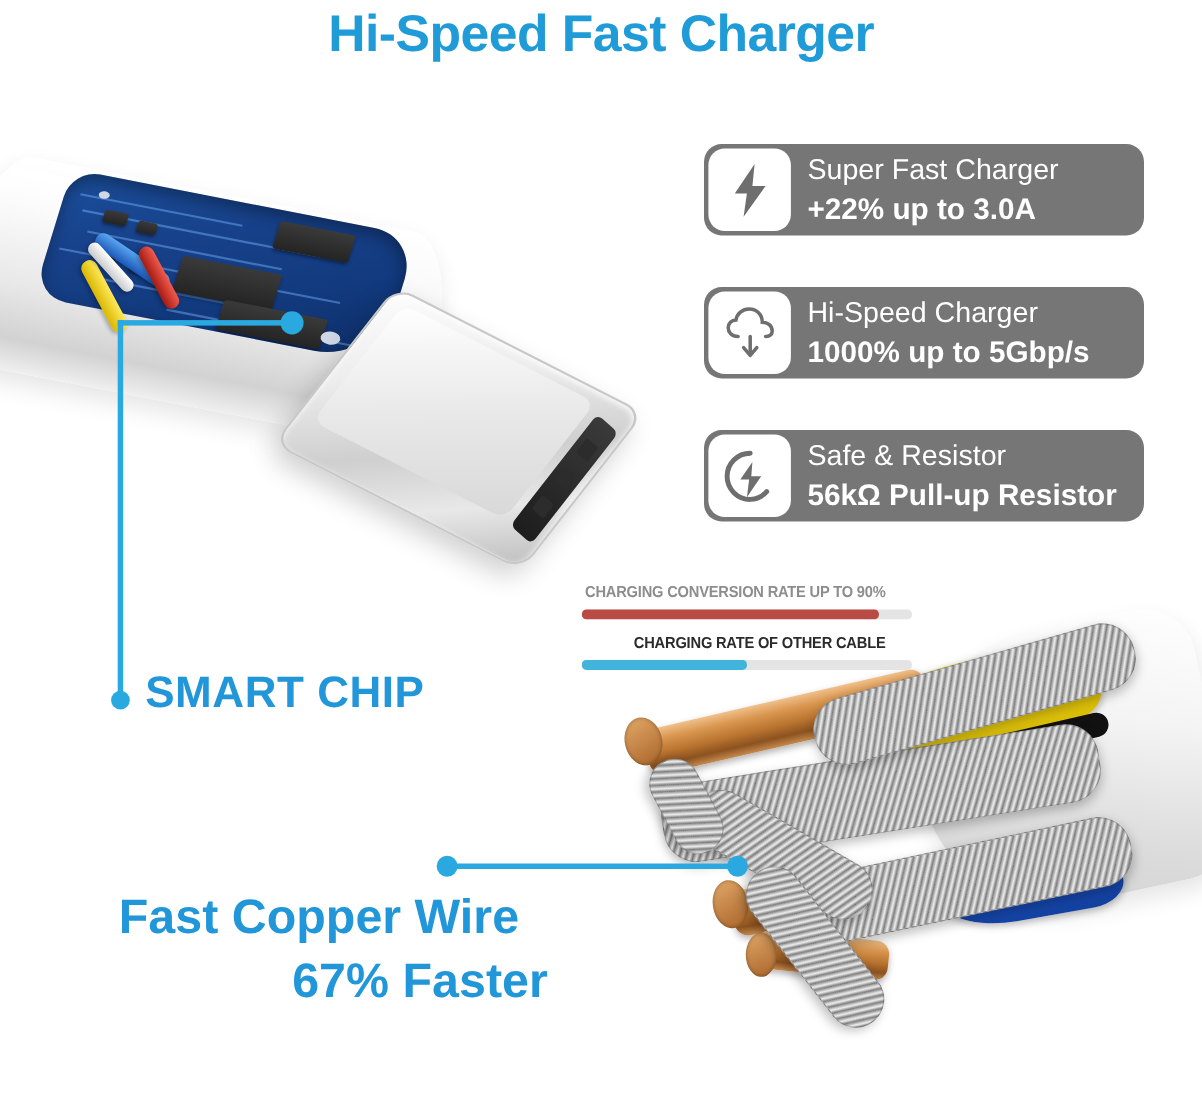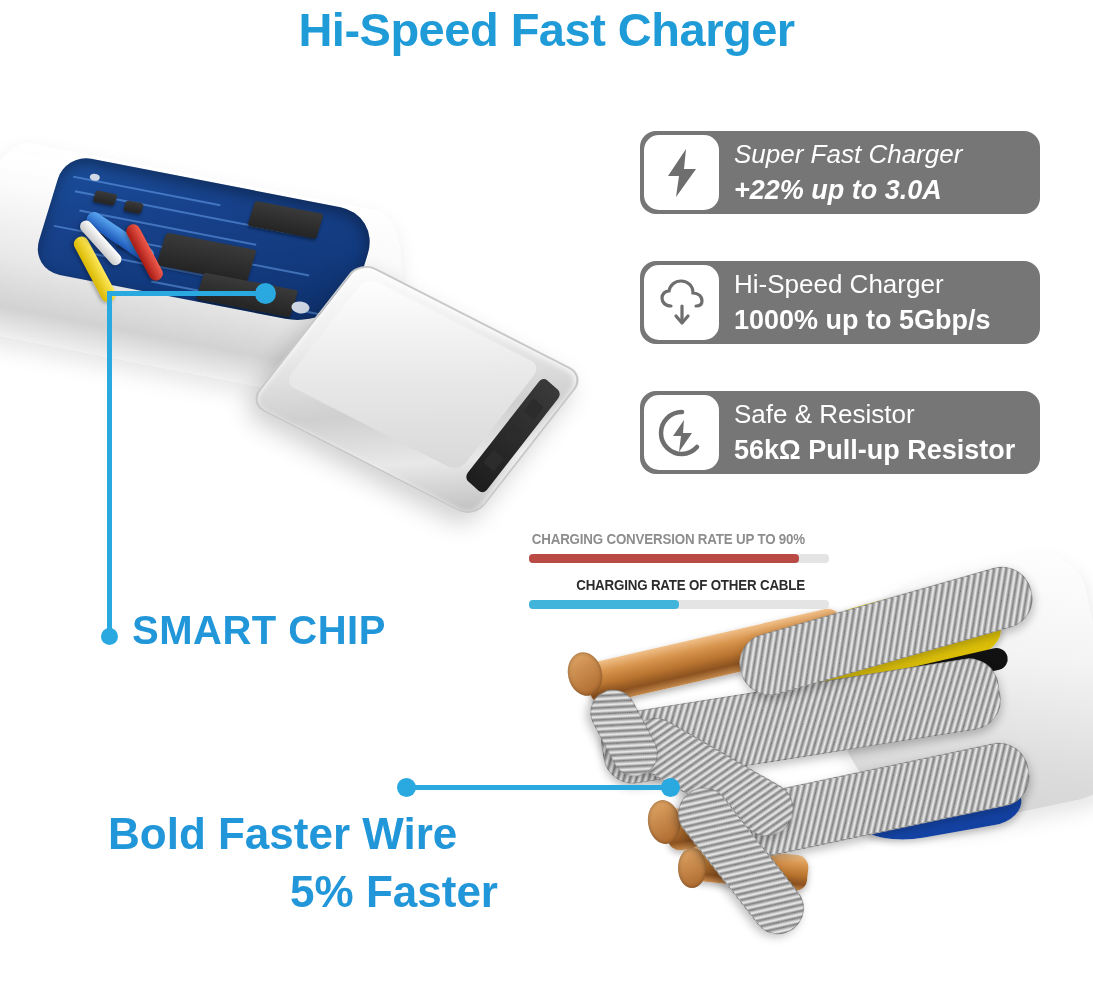--- a/index.html
+++ b/index.html
@@ -35,21 +35,21 @@
   
   .badge {
     position: absolute;
     left: 640px;
     width: 400px;
     height: 83px;
     background: #767676;
     border-radius: 16px;
     box-sizing: border-box;
   }
-  .badge.b1 { top: 131px; font-style: italic; }
+  .badge.b1 { top: 131px; }
   .badge.b2 { top: 261px; }
   .badge.b3 { top: 391px; }
 
   .badge-icon-box {
     position: absolute;
     left: 4px;
     top: 4px;
     width: 75px;
     height: 75px;
     background: #ffffff;
@@ -404,17 +404,17 @@
   <div class="leader" id="leader-chip-h"></div>
   <div class="leader" id="leader-chip-v"></div>
   <div class="leader-dot" id="leader-chip-dot-bot"></div>
 
   <div class="leader-dot" id="leader-wire-dot-l"></div>
   <div class="leader" id="leader-wire-h"></div>
   <div class="leader-dot" id="leader-wire-dot-r"></div>
 
   <div class="callout callout-smart">SMART CHIP</div>
   <div class="callout callout-copper">
-    <span class="l1">Bold Faster Wire</span>
-    <span class="l2">5% Faster</span>
+    <span class="l1">Fast Copper Wire</span>
+    <span class="l2">67% Faster</span>
   </div>
 
 </div>
 
 </body></html>

